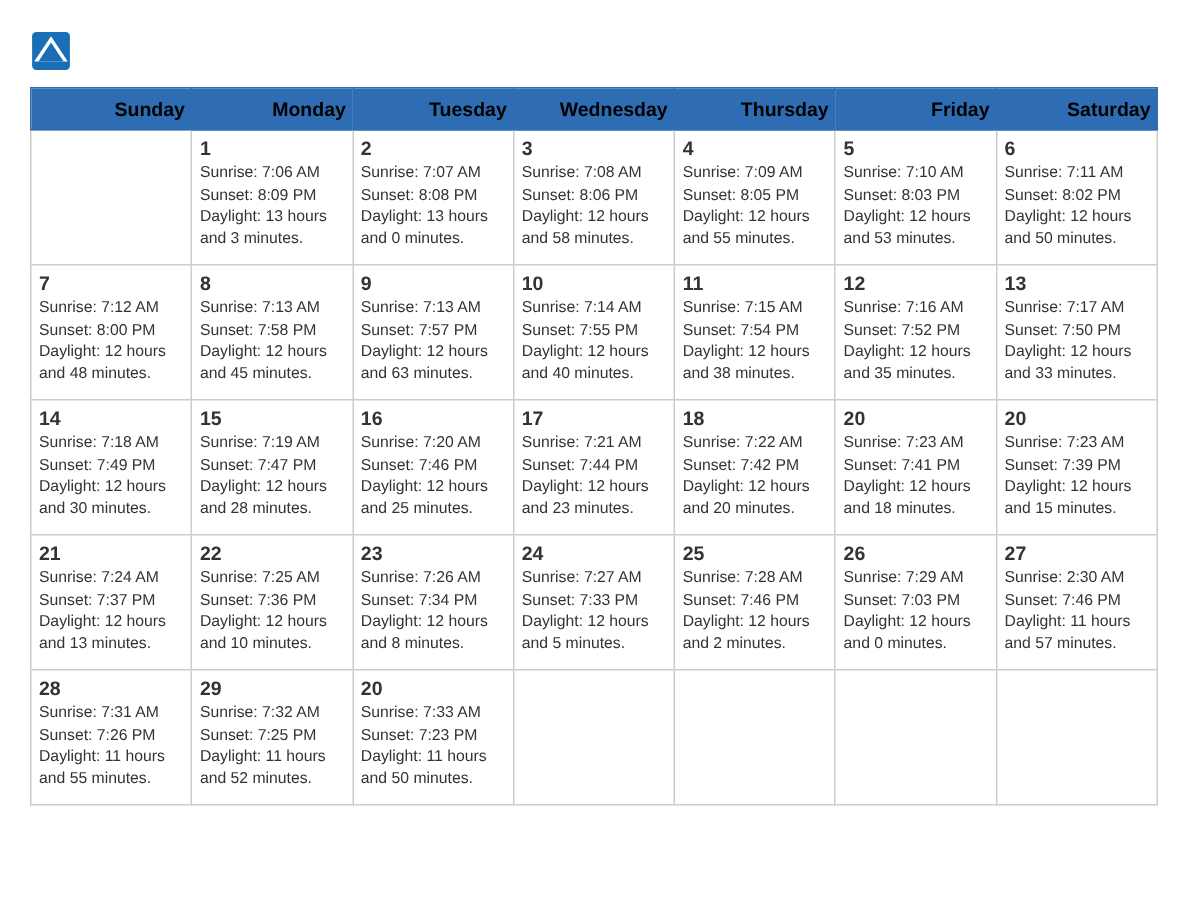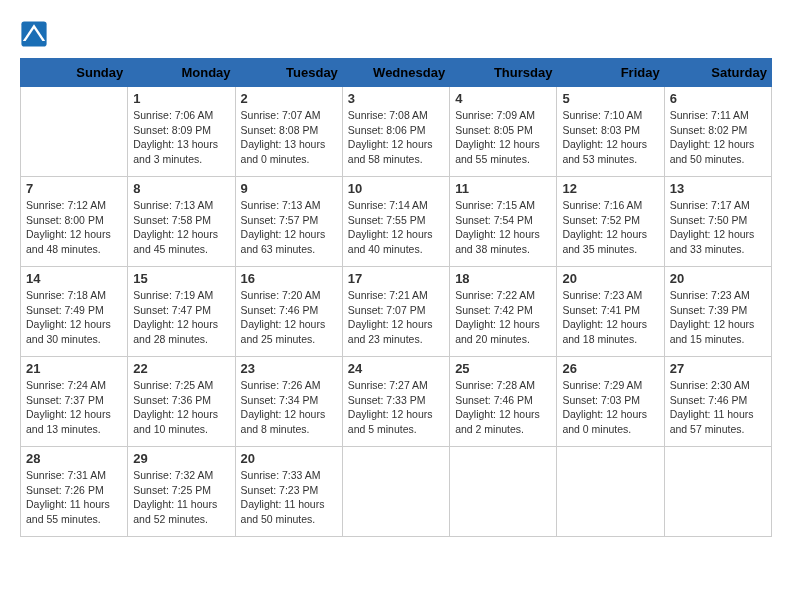--- a/index.html
+++ b/index.html
@@ -184,21 +184,21 @@
         <td>
           <span class="day-num">15</span>
           <div class="cell-text"><span>Sunrise: 7:19 AM</span><br><span>Sunset: 7:47 PM</span><br><span>Daylight: 12 hours</span><br><span>and 28 minutes.</span></div>
         </td>
         <td>
           <span class="day-num">16</span>
           <div class="cell-text"><span>Sunrise: 7:20 AM</span><br><span>Sunset: 7:46 PM</span><br><span>Daylight: 12 hours</span><br><span>and 25 minutes.</span></div>
         </td>
         <td>
           <span class="day-num">17</span>
-          <div class="cell-text"><span>Sunrise: 7:21 AM</span><br><span>Sunset: 7:07 PM</span><br><span>Daylight: 12 hours</span><br><span>and 23 minutes.</span></div>
+          <div class="cell-text"><span>Sunrise: 7:21 AM</span><br><span>Sunset: 7:44 PM</span><br><span>Daylight: 12 hours</span><br><span>and 23 minutes.</span></div>
         </td>
         <td>
           <span class="day-num">18</span>
           <div class="cell-text"><span>Sunrise: 7:22 AM</span><br><span>Sunset: 7:42 PM</span><br><span>Daylight: 12 hours</span><br><span>and 20 minutes.</span></div>
         </td>
         <td>
           <span class="day-num">20</span>
           <div class="cell-text"><span>Sunrise: 7:23 AM</span><br><span>Sunset: 7:41 PM</span><br><span>Daylight: 12 hours</span><br><span>and 18 minutes.</span></div>
         </td>
         <td>

